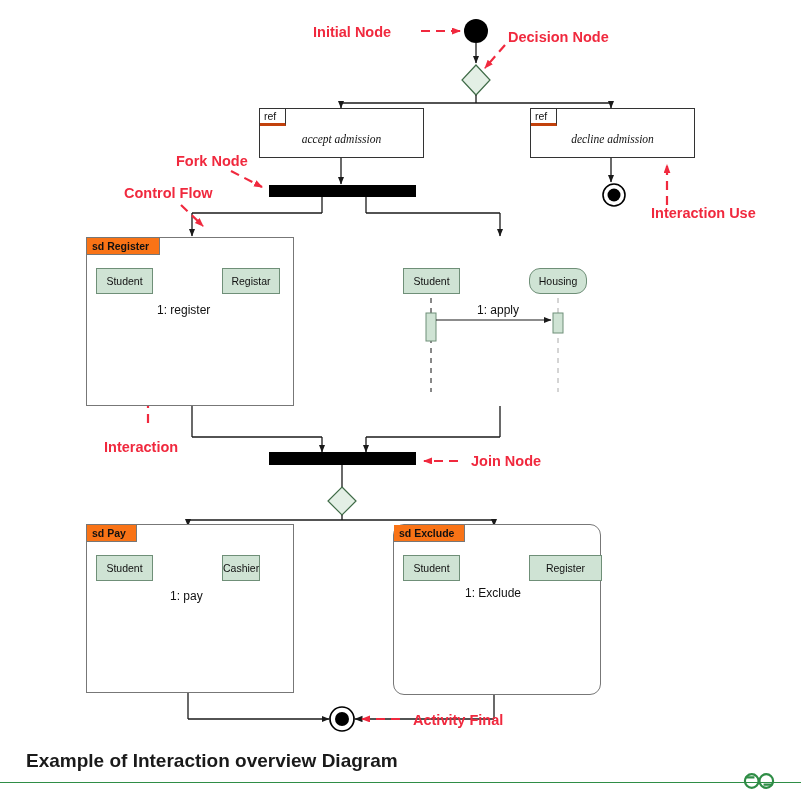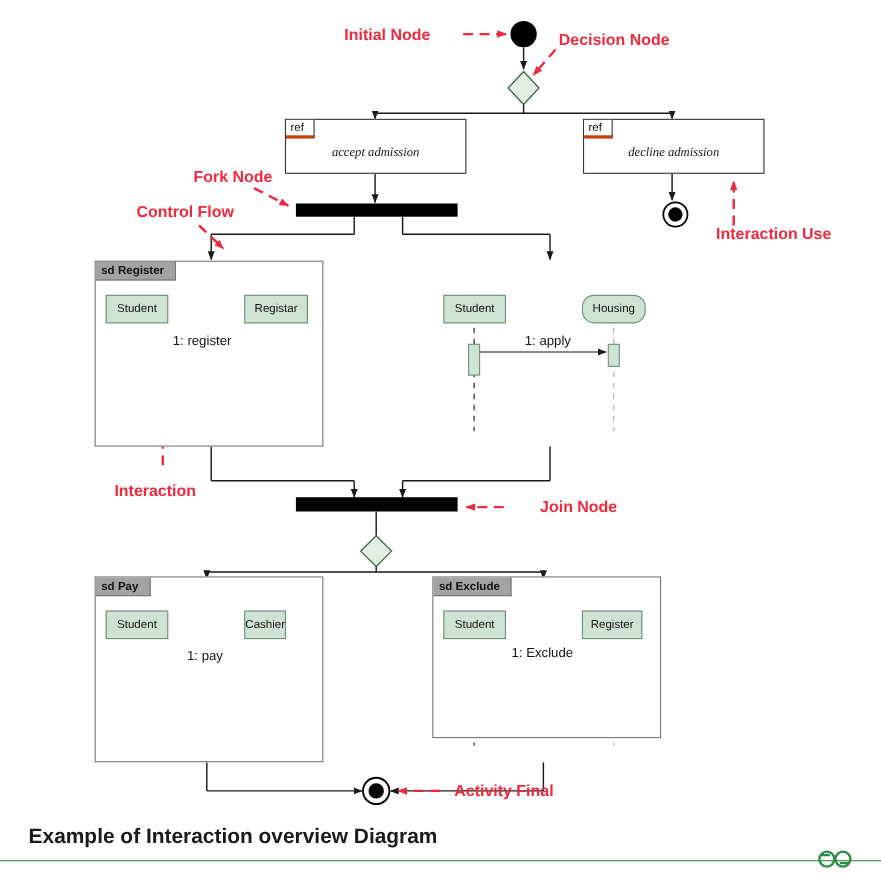--- a/index.html
+++ b/index.html
@@ -41,21 +41,21 @@
     box-sizing: border-box;
   }
   .frame-label {
     position: absolute;
     left: 0;
     top: 0;
     font-size: 10.5px;
     font-weight: bold;
     color: #111111;
     padding: 2px 10px 2px 5px;
-    background: #a3a3a3;
+    background: #f97316;
     border-right: 1px solid #777777;
     border-bottom: 1px solid #777777;
     font-family: "Liberation Sans", sans-serif;
   }
   .ref-frame {
     position: absolute;
     border: 1px solid #333333;
     background: #ffffff;
     box-sizing: border-box;
   }
@@ -255,34 +255,34 @@
   <div class="lifeline-head" style="left:529px; top:268px; width:58px;border-radius:11px;">Housing</div>
   <div class="msg-label" style="left:477px; top:303px;">1: apply</div>
 
   <div class="frame" style="left:86px; top:524px; width:208px; height:169px;">
     <div class="frame-label">sd Pay</div>
   </div>
   <div class="lifeline-head" style="left:96px; top:555px; width:57px;">Student</div>
   <div class="lifeline-head" style="left:222px; top:555px; width:38px;">Cashier</div>
   <div class="msg-label" style="left:170px; top:589px;">1: pay</div>
 
-  <div class="frame" style="left:393px; top:524px; width:208px; height:147px;">
+  <div class="frame" style="left:393px; top:524px; width:208px; height:171px;border-radius:11px;">
     <div class="frame-label">sd Exclude</div>
   </div>
   <div class="lifeline-head" style="left:403px; top:555px; width:57px;">Student</div>
-  <div class="lifeline-head" style="left:529px; top:555px; width:55px;">Register</div>
+  <div class="lifeline-head" style="left:529px; top:555px; width:73px;">Register</div>
   <div class="msg-label" style="left:465px; top:586px;">1: Exclude</div>
 
   <div class="annot" style="left:313px; top:24px;">Initial Node</div>
   <div class="annot" style="left:508px; top:29px;">Decision Node</div>
   <div class="annot" style="left:176px; top:153px;">Fork Node</div>
   <div class="annot" style="left:112px; top:185px;margin-left:12px;">Control Flow</div>
   <div class="annot" style="left:620px; top:205px;margin-left:31px;">Interaction Use</div>
   <div class="annot" style="left:104px; top:439px;">Interaction</div>
-  <div class="annot" style="left:491px; top:453px;">Join Node</div>
+  <div class="annot" style="left:471px; top:453px;">Join Node</div>
   <div class="annot" style="left:413px; top:712px;">Activity Final</div>
 
   <div class="caption">Example of Interaction overview Diagram</div>
   <div class="footer-rule"></div>
   <svg class="gfg-logo" viewBox="0 0 44 28">
     <g fill="none" stroke="#2f8d46" stroke-width="2.4">
       <circle cx="14" cy="14" r="7.5"></circle>
       <circle cx="30" cy="14" r="7.5"></circle>
       <path d="M7 10 H17 M27 18 H37"></path>
     </g>

